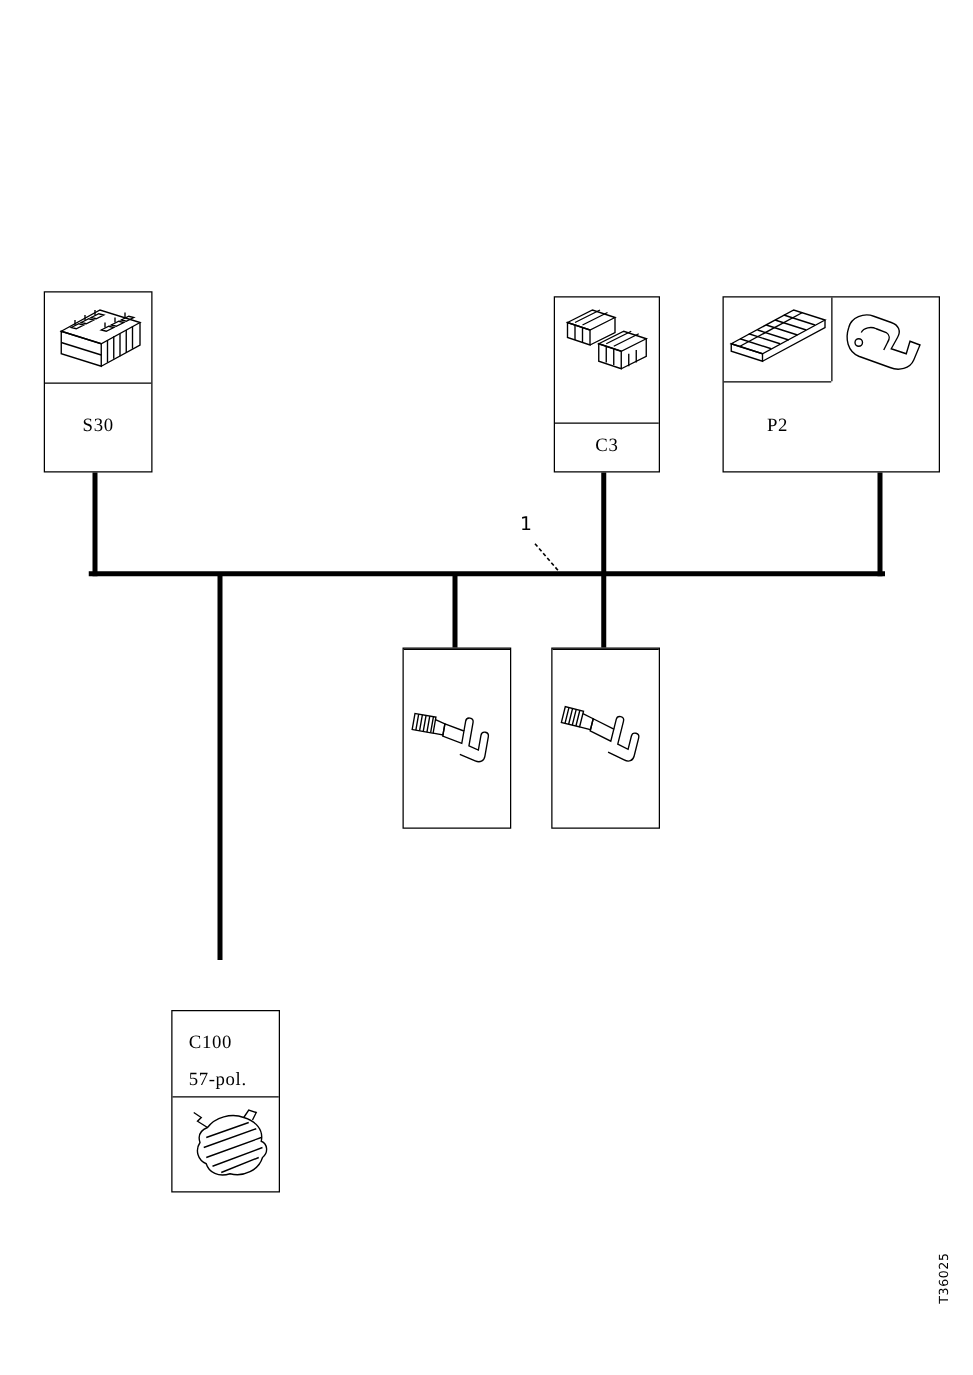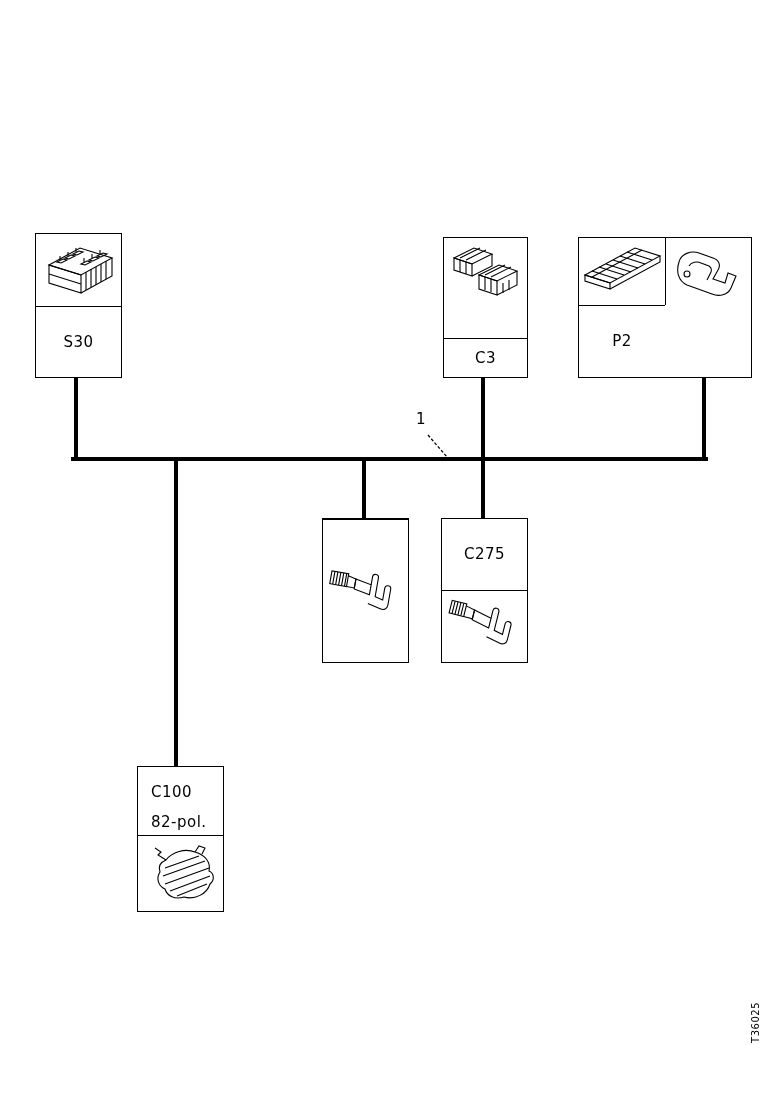--- a/index.html
+++ b/index.html
@@ -8,20 +8,21 @@
     font-family:"DejaVu Sans", sans-serif; color:#000; overflow:hidden;
   }
   .line { position:absolute; background:#000; }
   .box {
     position:absolute; border:1.5px solid #000; box-sizing:border-box;
     background:#fff; display:flex; flex-direction:column;
   }
   .cell {
     box-sizing:border-box; display:flex; align-items:center; justify-content:center;
     overflow:hidden;
+    font-family:Liberation Serif, serif;
   }
   .divider-top  { border-top:1.5px solid #000; }
   .divider-left { border-left:1.5px solid #000; }
   .label { font-size:15px; letter-spacing:0.5px; white-space:nowrap; }
   .label-col { flex-direction:column; align-items:flex-start; justify-content:flex-start; padding:10px 0 0 13px; }
   .label-col .label { line-height:30px; }
   .grid2 {
     display:grid; grid-template-columns:1fr 1fr; grid-template-rows:66.5px 1fr;
     padding:0;
   }
@@ -126,40 +127,37 @@
           <path d="M8 20 v13 M11 20 v13 M14 20 v13 M17 20 v13 M20 20 v13"></path>
           <path d="M22 22 l8 2 v9 l-8 0"></path>
           <path d="M30 24 l16 3 v10 l-16 -3 z"></path>
           <path d="M46 27 v-8 c0 -4 6 -4 6 0 v19 l8 2 v-12 c0 -4 6 -4 6 0 v16 c0 4 -3 6 -7 5 l-13 -3"></path>
         </g>
       </svg>
     </div>
   </div>
 
   <div class="box" style="left:441px; top:518px; width:87px; height:145px;">
-    <div class="cell" style="flex:0 0 70.5px;">
-      <span class="label">C275</span>
-    </div>
     <div class="cell divider-top" style="flex:1;">
       <svg width="84" height="70" viewBox="0 0 84 70">
         <g transform="rotate(14 42 35)" stroke="#000" fill="none" stroke-width="1.1">
           <rect x="4" y="18" width="15" height="13"></rect>
           <path d="M7 18 v13 M10 18 v13 M13 18 v13 M16 18 v13"></path>
           <path d="M19 20 l9 2 v9 l-9 0"></path>
           <path d="M28 22 l18 4 v10 l-18 -4 z"></path>
           <path d="M46 26 v-8 c0 -4 6 -4 6 0 v19 l9 2 v-11 c0 -4 6 -4 6 0 v15 c0 4 -3 6 -7 5 l-14 -3"></path>
         </g>
       </svg>
     </div>
   </div>
 
-  <div class="box" style="left:137px; top:766px; width:87px; height:146px;">
+  <div class="box" style="left:137px; top:808px; width:87px; height:146px;">
     <div class="cell label-col" style="flex:0 0 67.5px;">
       <span class="label">C100</span>
-      <span class="label">82-pol.</span>
+      <span class="label">57-pol.</span>
     </div>
     <div class="cell divider-top" style="flex:1;">
       <svg width="84" height="74" viewBox="0 0 84 74">
         <g stroke="#000" fill="none" stroke-width="1.1">
           <path d="M16 12 l6 4 -3 3 8 5"></path>
           <path d="M27 24 C33 16 46 12 56 16 C66 19 72 26 70 35 C75 37 76 44 71 48 C68 58 56 64 45 61 C36 64 28 60 26 53 C19 50 17 42 21 36 C19 30 22 26 27 24 Z"></path>
           <path d="M26 32 L60 20 M24 40 L66 25 M26 48 L70 32 M31 55 L71 40 M38 60 L68 48"></path>
           <path d="M56 16 l4 -6 6 2 -3 6"></path>
         </g>
       </svg>

